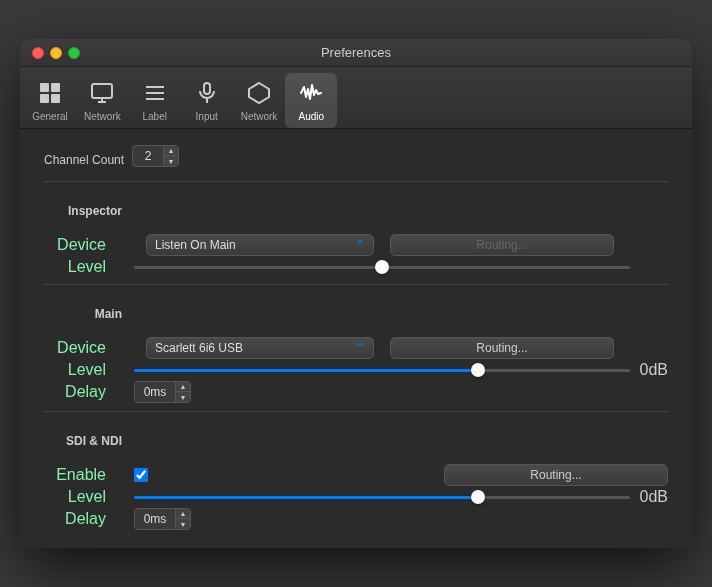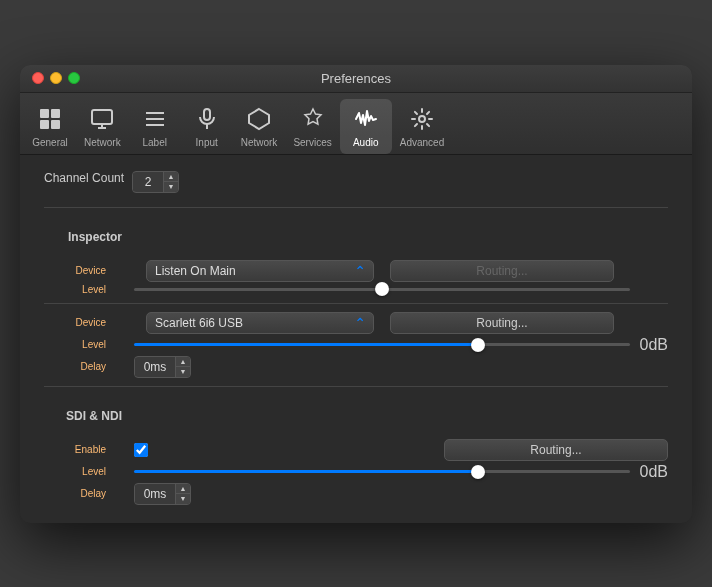--- a/index.html
+++ b/index.html
@@ -90,22 +90,22 @@
     .content {
       padding: 16px 24px;
       color: #ddd;
     }
     .row {
       display: flex;
       align-items: center;
       margin-bottom: 8px;
     }
     .row-label {
-      font-size: 10px;
-      color: #fdba74;
+      font-size: 16px;
+      color: #86efac;
       min-width: 90px;
       text-align: right;
       padding-right: 28px;
     }
     .section-header {
       font-size: 12px;
       color: #ccc;
       font-weight: 600;
       margin: 14px 0 8px 0;
       text-align: right;
@@ -243,21 +243,21 @@
       margin-bottom: 8px;
     }
     .checkbox {
       width: 14px;
       height: 14px;
       accent-color: #007aff;
       cursor: pointer;
     }
     .channel-count-row {
       display: flex;
-      align-items: flex-start;
+      align-items: flex-end;
       margin-bottom: 14px;
     }
     .channel-count-label {
       font-size: 12px;
       color: #ccc;
       margin-right: 8px;
     }
     .toolbar-icon svg {
       width: 24px;
       height: 24px;
@@ -331,47 +331,30 @@
     <div class="toolbar-item">
       <div class="toolbar-icon">
         <svg viewBox="0 0 24 24">
             <polygon points="12,2 22,8 22,16 12,22 2,16 2,8" fill="none" stroke="currentColor" stroke-width="2"></polygon>
           </svg>
       </div>
       <span class="toolbar-label">Network</span>
     </div>
 
 
-    <div class="toolbar-item">
-      <div class="toolbar-icon">
-        <svg viewBox="0 0 24 24">
-            <path d="M12 2l2.5 5 5.5 0.8-4 3.9 0.9 5.5L12 14.5l-4.9 2.7 0.9-5.5-4-3.9 5.5-0.8z" fill="none" stroke="currentColor" stroke-width="1.5"></path>
-          </svg>
-      </div>
-      <span class="toolbar-label">Services</span>
-    </div>
 
     <div class="toolbar-item active">
       <div class="toolbar-icon">
         <svg viewBox="0 0 24 24">
             <polyline points="2,12 5,6 7,16 9,8 11,18 13,4 15,14 17,9 19,13 22,12" fill="none" stroke="currentColor" stroke-width="2" stroke-linecap="round" stroke-linejoin="round"></polyline>
           </svg>
       </div>
       <span class="toolbar-label">Audio</span>
     </div>
 
-    <div class="toolbar-item">
-      <div class="toolbar-icon">
-        <svg viewBox="0 0 24 24">
-            <circle cx="12" cy="12" r="3" fill="none" stroke="currentColor" stroke-width="2"></circle>
-            <path d="M12 2v3M12 19v3M2 12h3M19 12h3M4.9 4.9l2.1 2.1M17 17l2.1 2.1M4.9 19.1l2.1-2.1M17 7l2.1-2.1" stroke="currentColor" stroke-width="2" stroke-linecap="round"></path>
-          </svg>
-      </div>
-      <span class="toolbar-label">Advanced</span>
-    </div>
 
 
   </div>
 
   <div class="content">
 
     <div class="channel-count-row">
       <span class="channel-count-label">Channel Count</span>
       <div class="stepper-container">
         <input class="stepper-value" type="text" value="2" readonly="" style="">
@@ -404,20 +387,23 @@
     <div class="row section-row">
       <span class="row-label">Level</span>
       <div class="slider-container">
         <input type="range" class="slider slider-inspector" min="0" max="100" value="50" style="">
         <span class="slider-value"></span>
       </div>
     </div>
 
     <hr class="section-divider">
 
+    <div class="section-title-row">
+      <span class="section-header">Main</span>
+    </div>
 
     <div class="row section-row">
       <span class="row-label">Device</span>
       <div class="select-container">
         <select class="select-box">
           <option>Scarlett 6i6 USB</option>
         </select>
         <span class="select-arrow">⌃</span>
       </div>
       <div class="right-section">

